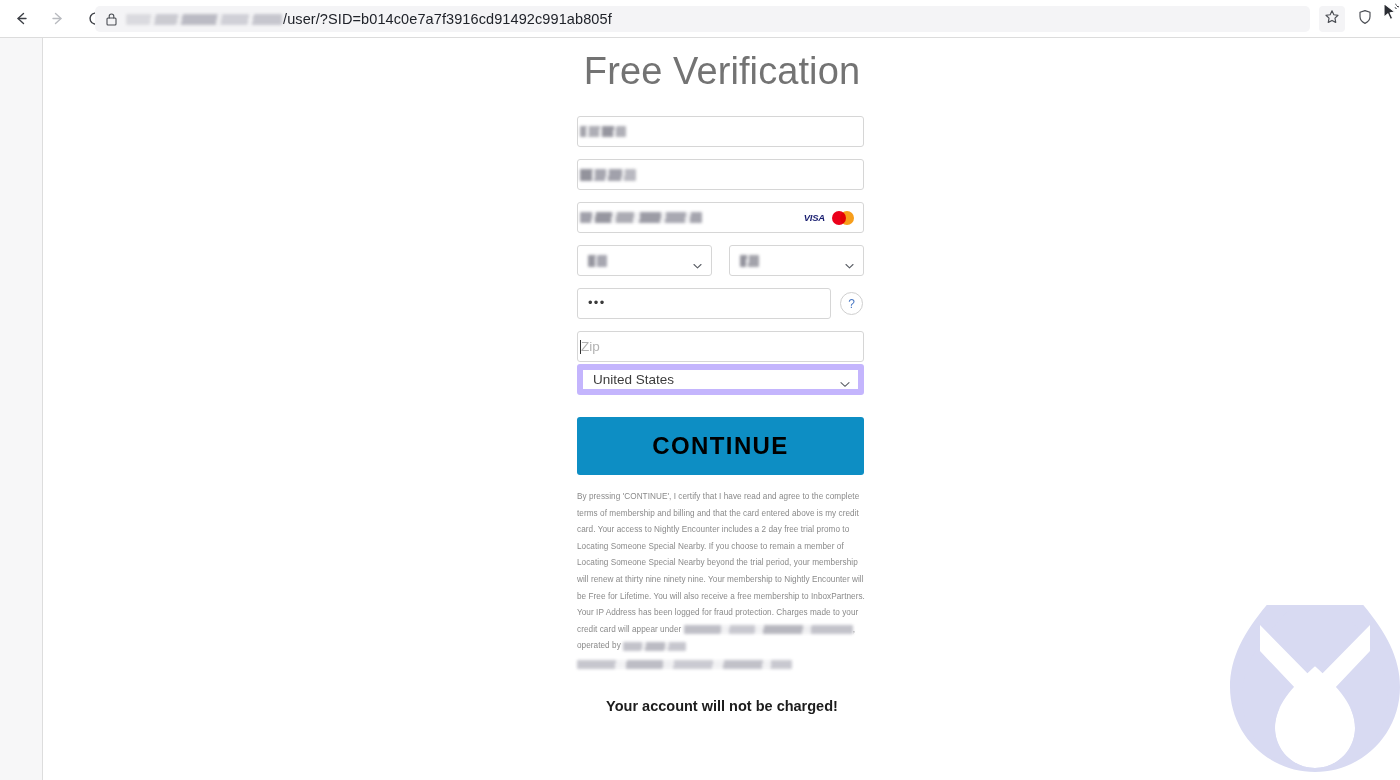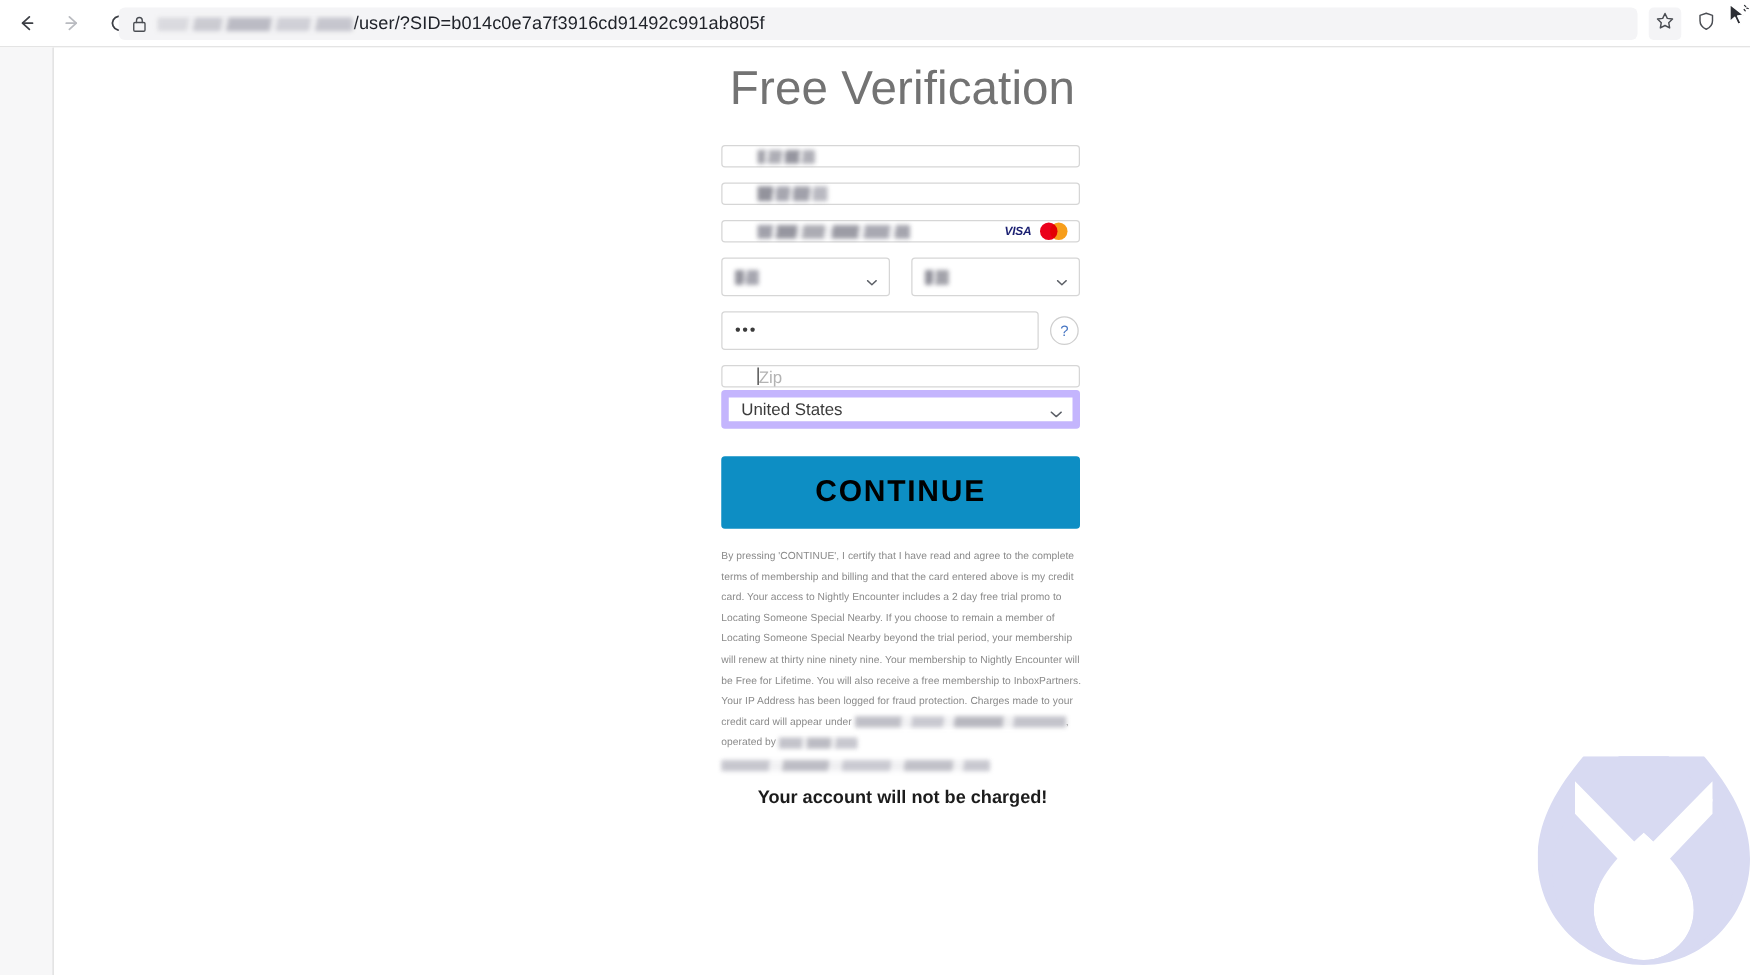--- a/index.html
+++ b/index.html
@@ -92,26 +92,26 @@
   }
 
   #form-wrap {
     width: 287px;
     margin: 0 auto;
     margin-top: 23px;
     margin-left: 533px;
   }
 
   .field {
-    width: 287px; height: 18px;
+    width: 287px; height: 31px;
     border: 1px solid #d6d6d6;
     border-radius: 3px;
     background: #fff;
     display: flex; align-items: center;
-    padding: 0 28px;
+    padding: 0 2px;
     margin-bottom: 12px;
     position: relative;
   }
   .blur-val {
     height: 11px;
     border-radius: 1px;
     filter: blur(1.7px);
     opacity: .92;
   }
   #val-name {
@@ -248,21 +248,21 @@
       #bebec6 68% 86%, #f2f2f4 86% 90%, #c6c6ce 90% 100%);
     margin-top: 3px;
   }
 
   .notice {
     text-align: center;
     font-size: 14.5px; font-weight: 700;
     color: #1c1c1c;
   }
   #notice-1 { margin-top: 28px; }
-  #notice-2 { margin-top: 10px; }
+  #notice-2 { margin-top: 26px; }
 
   #mb-watermark {
     position: absolute; right: 0px; bottom: 0px;
     width: 170px; height: 175px;
     overflow: hidden;
     pointer-events: none;
   }
 </style>
 </head>
 <body>

